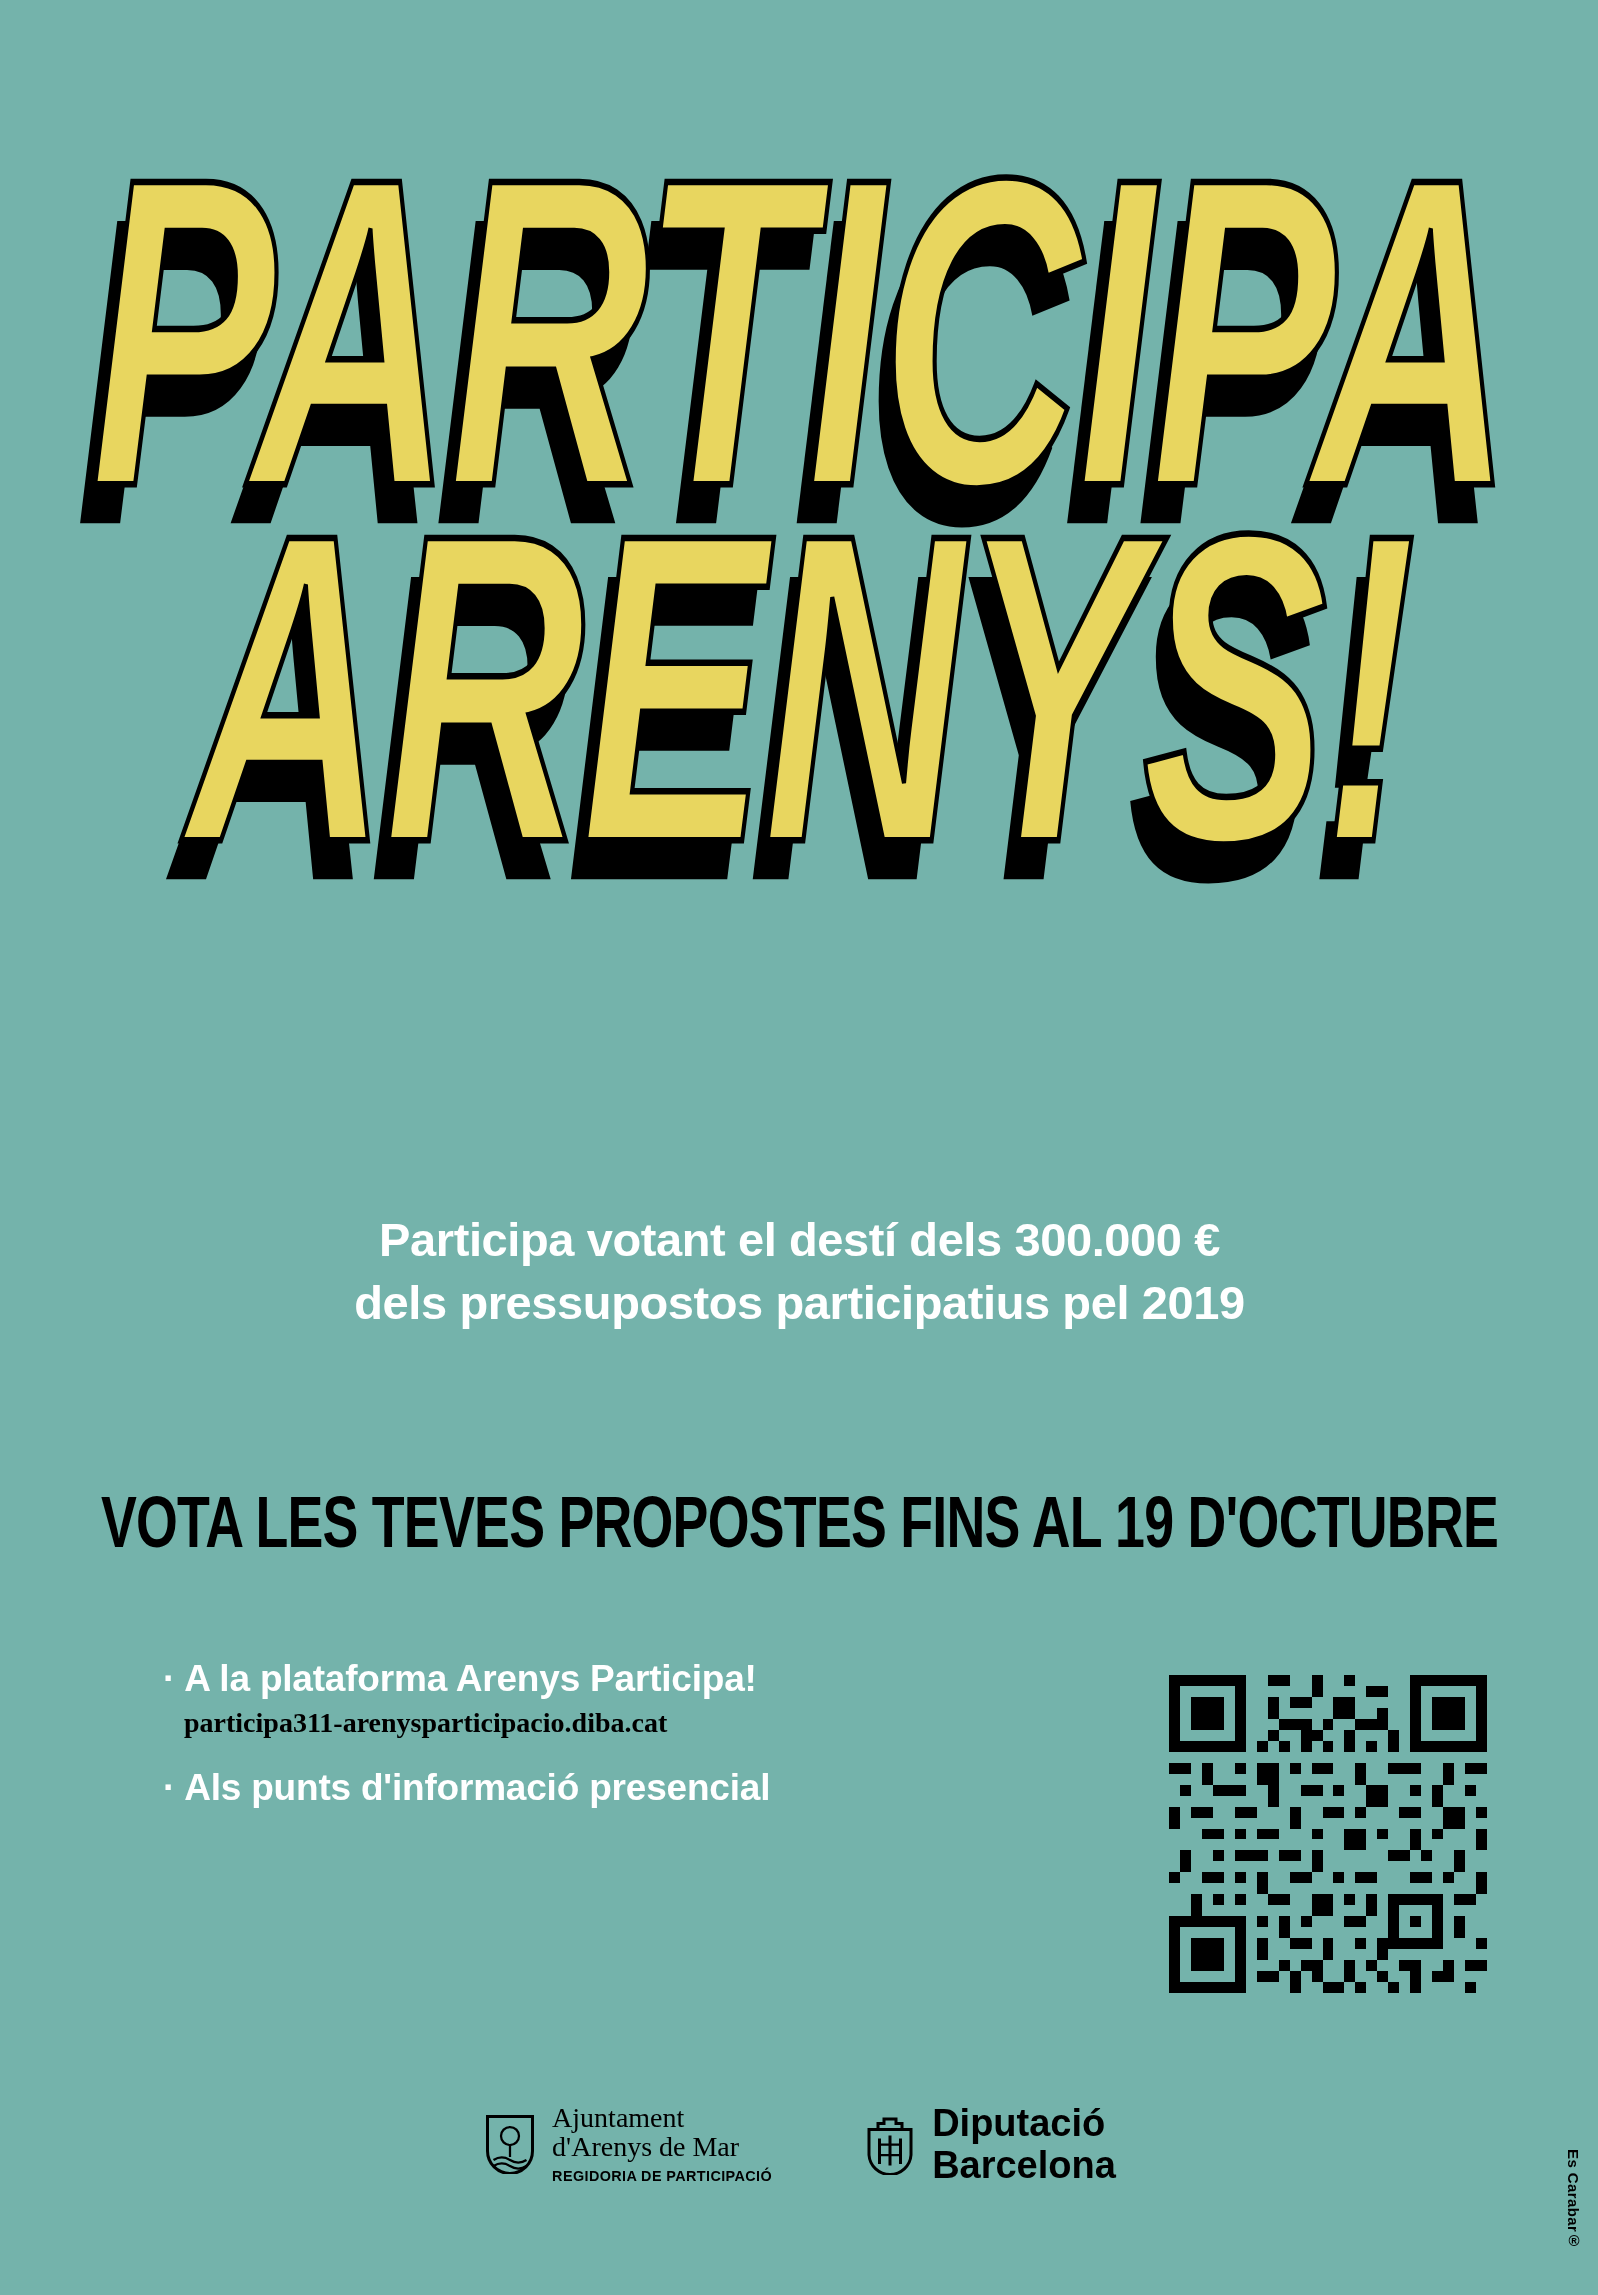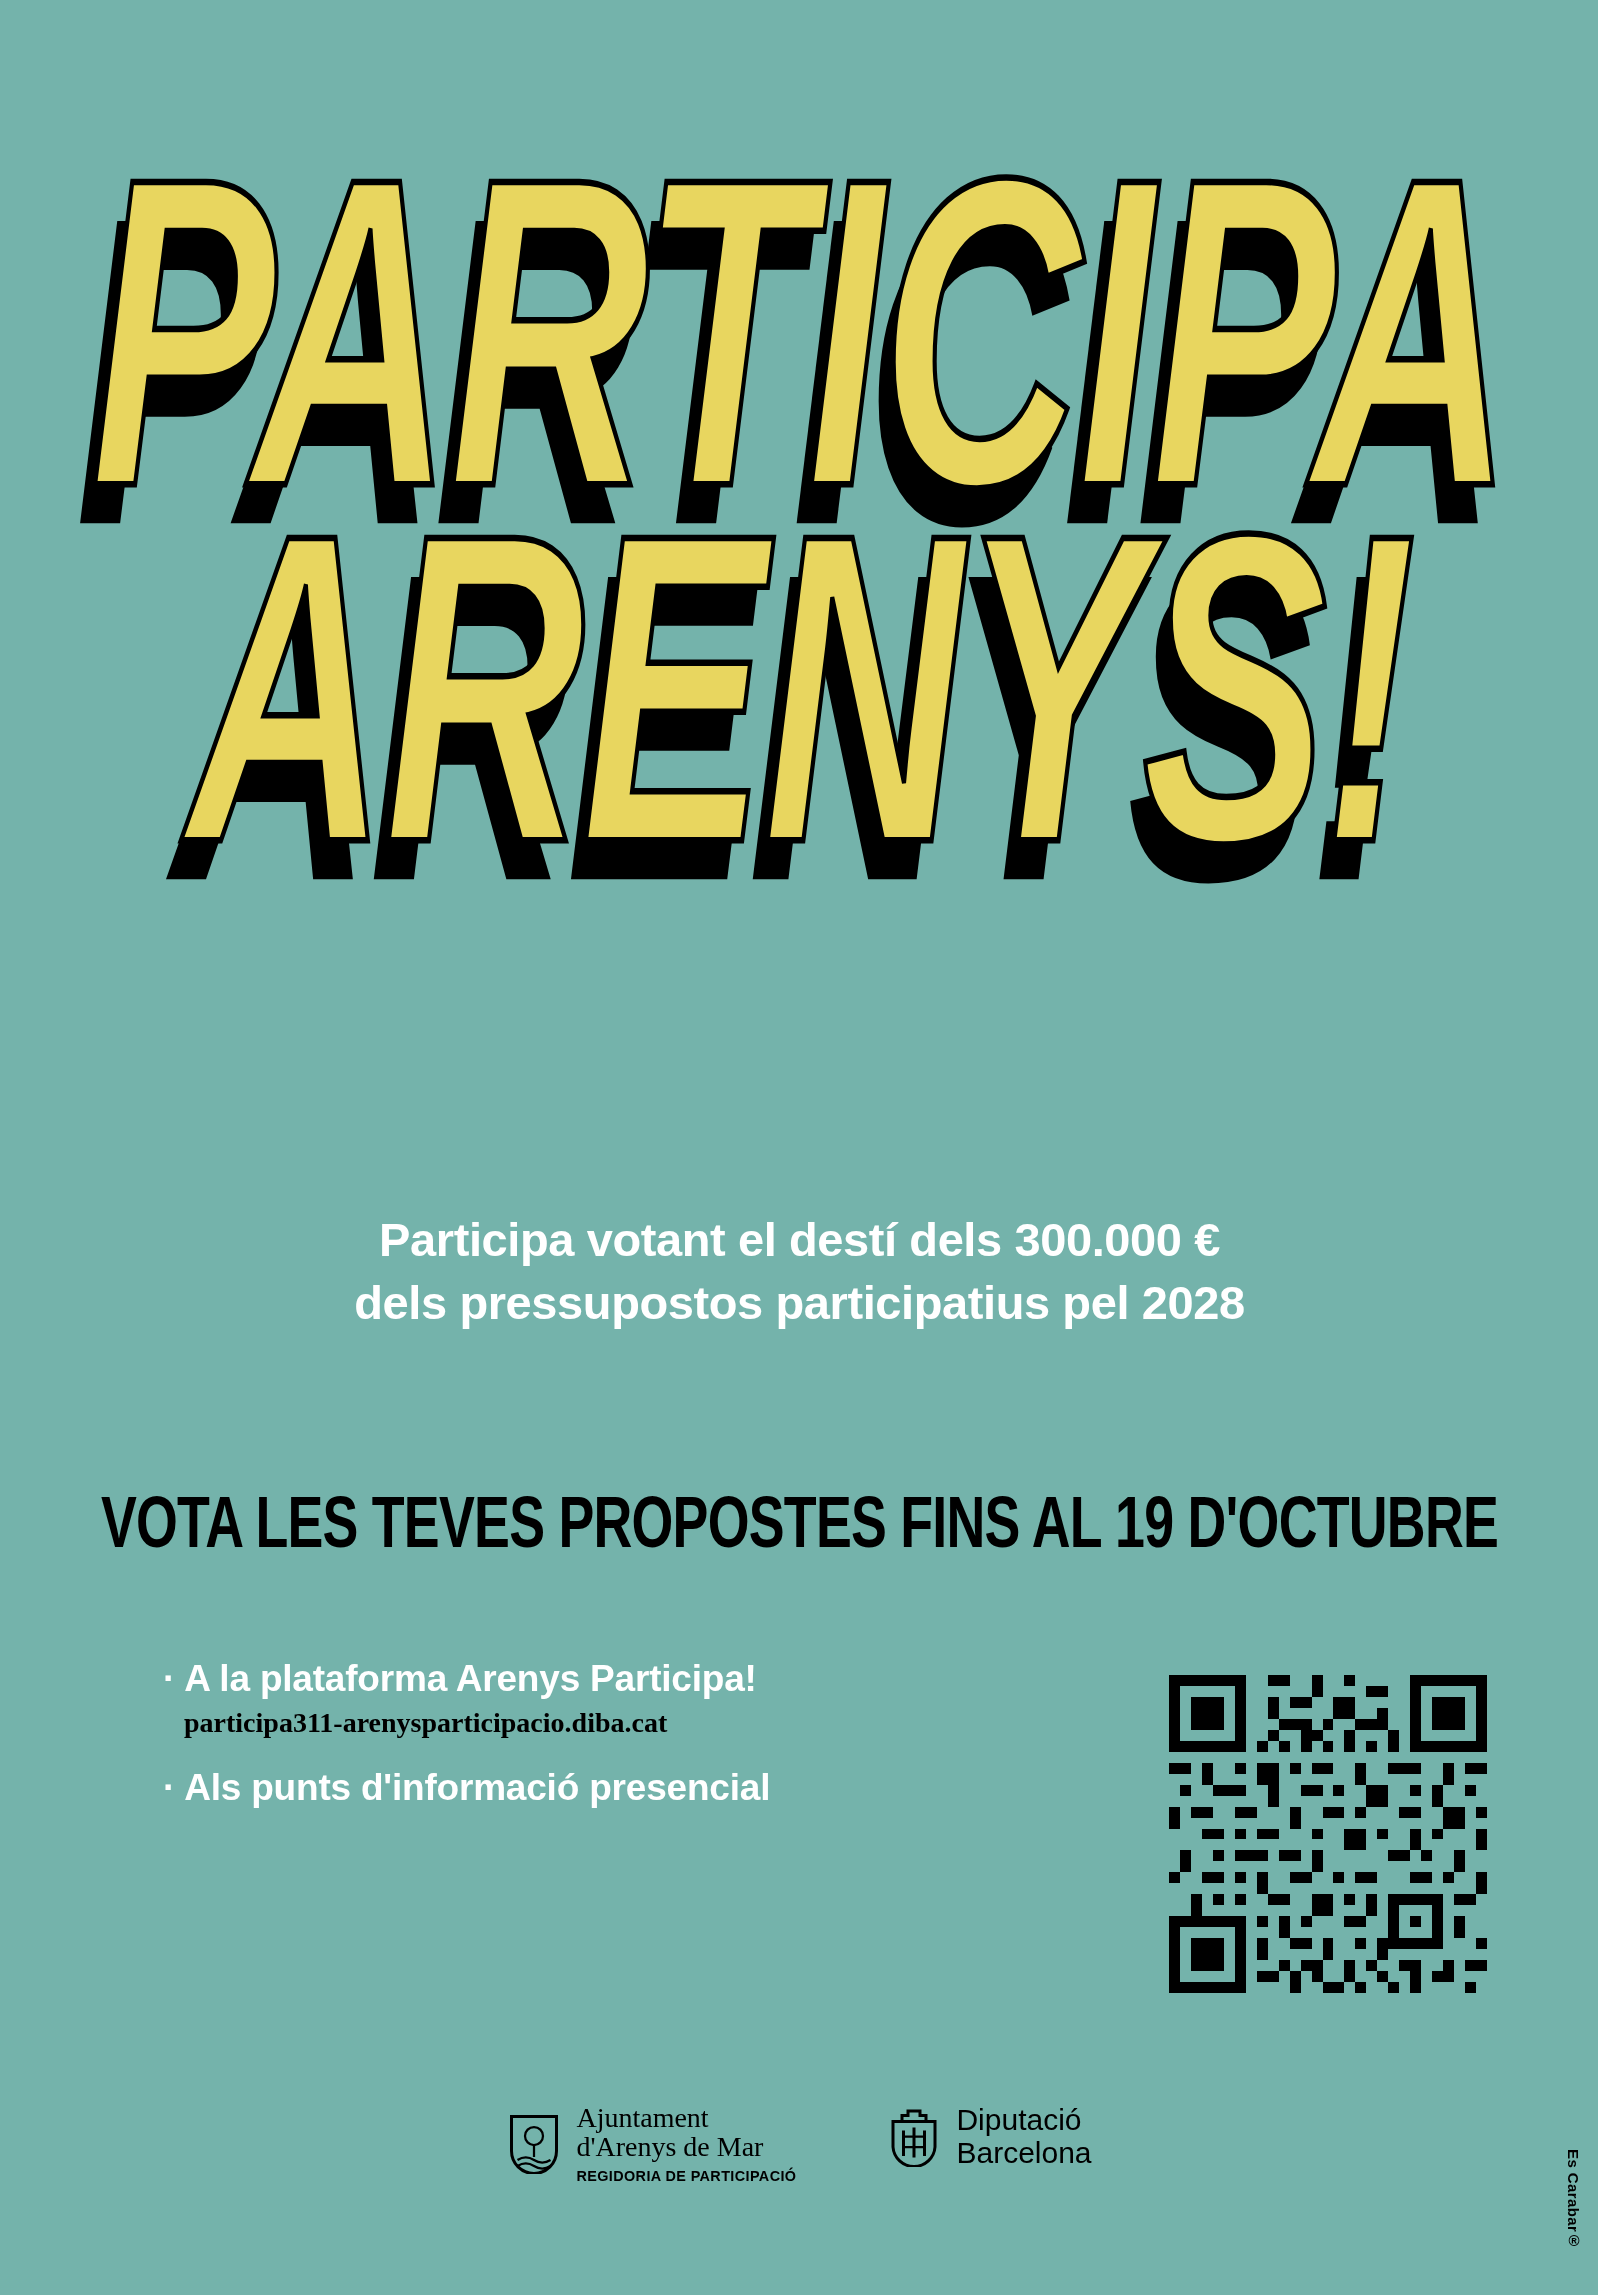--- a/index.html
+++ b/index.html
@@ -150,22 +150,22 @@
   }
   .logo-text .l-sub {
     font-family: "Liberation Sans", sans-serif;
     font-size: 14.4px;
     font-weight: 700;
     letter-spacing: 0.4px;
     margin-top: 6px;
   }
   .logo-text .l-b {
     font-family: "Liberation Sans", sans-serif;
-    font-size: 30px;
-    font-weight: 400;
+    font-size: 38px;
+    font-weight: 700;
     line-height: 1.1;
   }
 
   
   .credit {
     position: absolute;
     right: 16.6px;
     bottom: 45px;
     color: #000;
     font-size: 15px;
@@ -185,21 +185,21 @@
       <div class="hl-word front">PARTICIPA</div>
     </div>
     <div class="hl-line l2">
       <div class="hl-word shadow">ARENYS!</div>
       <div class="hl-word front">ARENYS!</div>
     </div>
   </div>
 
   <div class="subtitle">
     <div>Participa votant el destí dels 300.000 €</div>
-    <div>dels pressupostos participatius pel 2028</div>
+    <div>dels pressupostos participatius pel 2019</div>
   </div>
 
   <div class="deadline">VOTA LES TEVES PROPOSTES FINS AL 19 D'OCTUBRE</div>
 
   <div class="info">
     <div class="bullet">
       <span class="dot">·</span><span>A la plataforma Arenys Participa!</span>
     </div>
     <div class="url">participa311-arenysparticipacio.diba.cat</div>
     <div class="bullet bullet2">

